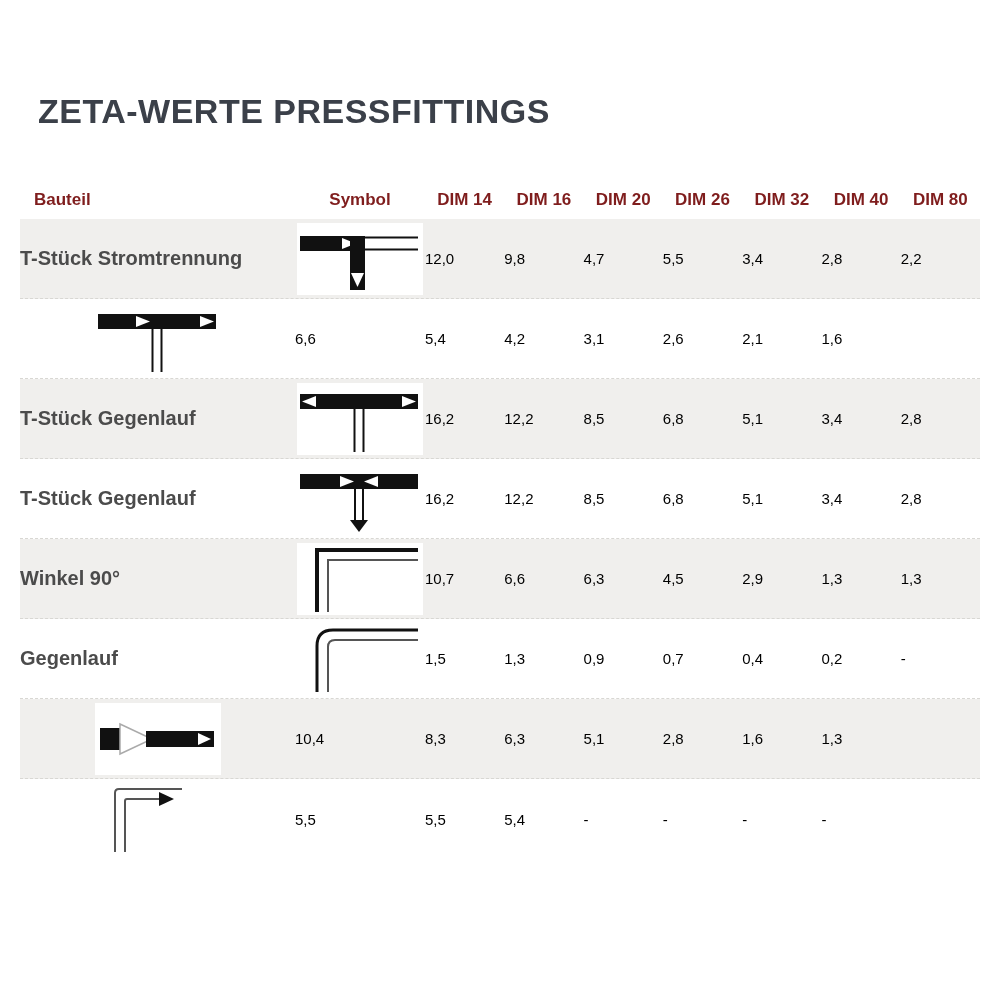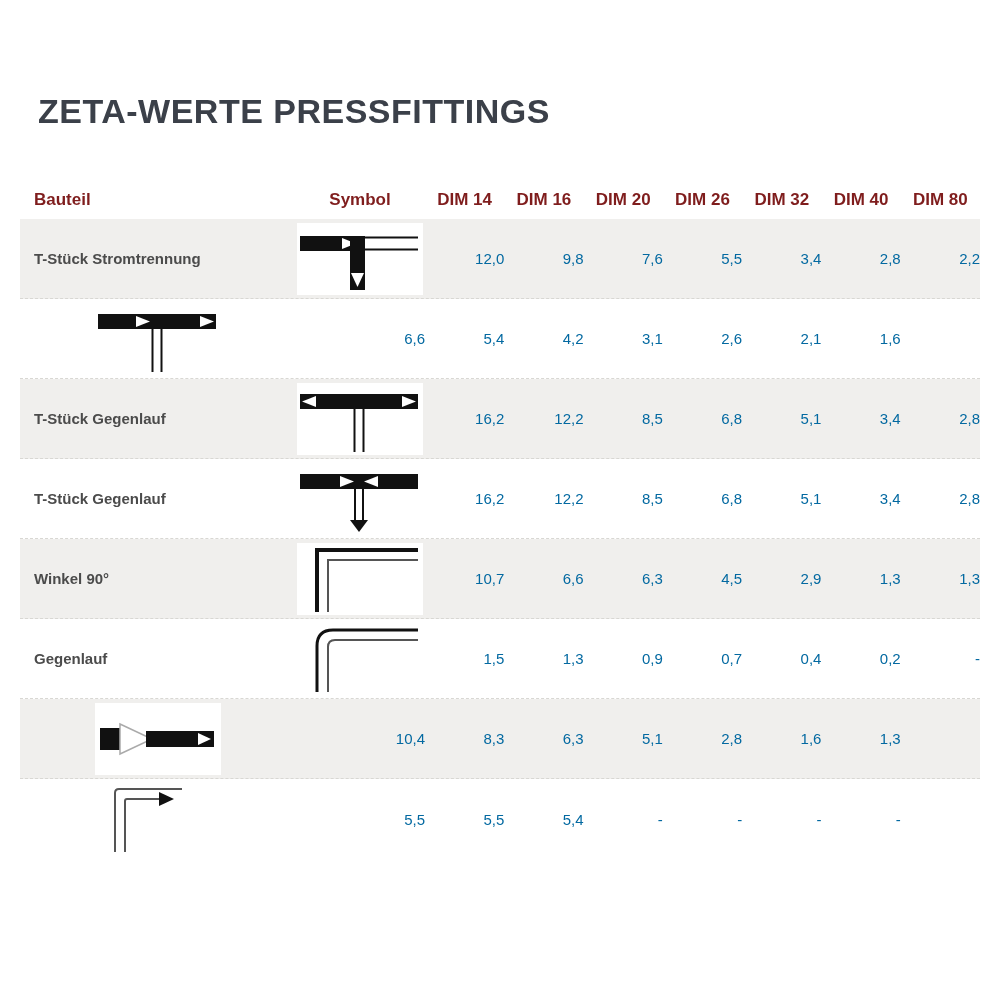--- a/index.html
+++ b/index.html
@@ -29,25 +29,24 @@
     font-size: 17px; font-weight: 700; color: #7f1d1d; text-align: center;
   }
   .t-head .col-h.first { text-align: left; padding-left: 14px; }
   .t-head .col-h.sym { text-align: center; }
 
   .t-body .t-row { height: 80px; border-bottom: 1px dashed #d8d7d3; }
   .t-body .t-row:last-child { border-bottom: none; }
   .t-row.shaded { background: #f0efed; }
 
   .cell-label {
-    padding-left: 14px;
-    font-size: 15px; font-weight: 700; color: #4b4b4b; line-height: 1.45;
+    font-size: 20px; font-weight: 700; color: #4b4b4b; line-height: 1.45;
   }
   .cell-value {
-    font-size: 15px; font-weight: 400; color: #0369a1; text-align: right;
+    font-size: 15px; font-weight: 400; color: #000000; text-align: left;
   }
 
   .cell-symbol { display: flex; justify-content: center; }
   .symbol-box {
     width: 126px; height: 72px; background: #ffffff;
     display: flex; align-items: center; justify-content: center;
   }
   .symbol-box svg { display: block; }
 </style>
 </head>
@@ -84,21 +83,21 @@
               <polygon points="42,14 56,19.5 42,25" fill="#fff"></polygon>
               <rect x="50" y="12" width="15" height="54" fill="#111"></rect>
               <polygon points="51,49 64,49 57.5,63" fill="#fff"></polygon>
               <line x1="65" y1="13.5" x2="118" y2="13.5" stroke="#111" stroke-width="2"></line>
               <line x1="65" y1="25.5" x2="118" y2="25.5" stroke="#111" stroke-width="2"></line>
             </svg>
           </span>
         </div>
         <div class="cell-value">12,0</div>
         <div class="cell-value">9,8</div>
-        <div class="cell-value">7,6</div>
+        <div class="cell-value">4,7</div>
         <div class="cell-value">5,5</div>
         <div class="cell-value">3,4</div>
         <div class="cell-value">2,8</div>
         <div class="cell-value">2,2</div>
       </div>
 
       <div class="t-row">
         <div class="cell-symbol">
           <span class="symbol-box">
             <svg width="120" height="70" viewBox="0 0 120 70">

